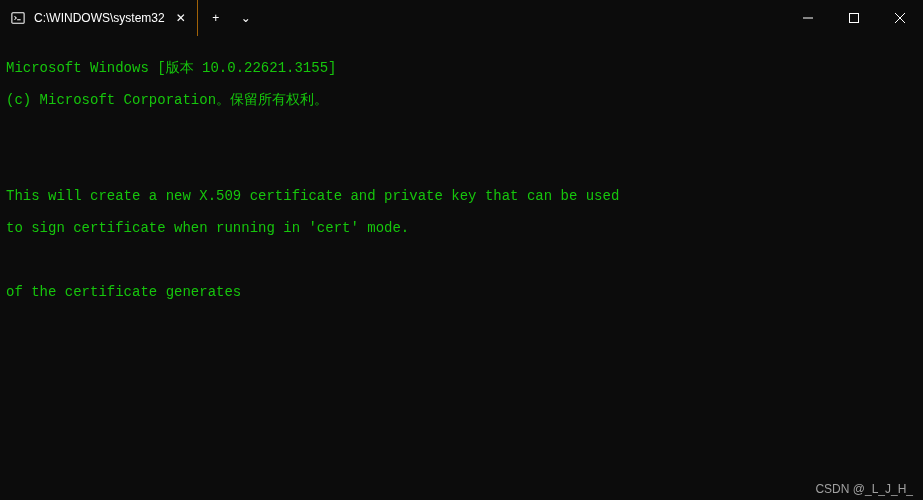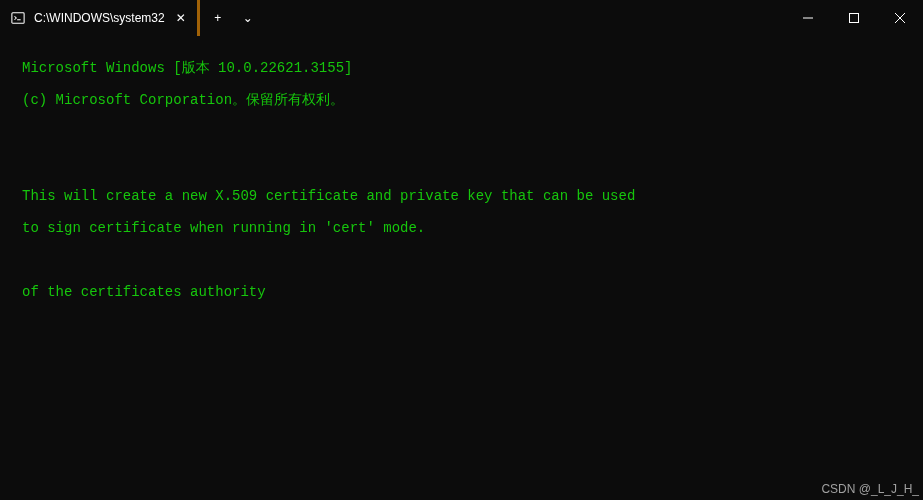--- a/index.html
+++ b/index.html
@@ -20,21 +20,21 @@
     align-items: stretch;
     color: #ffffff;
     font-family: "Segoe UI", -apple-system, sans-serif;
     font-size: 12px;
   }
   .tab {
     display: flex;
     align-items: center;
     padding: 0 8px 0 10px;
     background: #0c0c0c;
-    border-right: 3px solid #a16207;
+    border-right: 1px solid #a16207;
     max-width: 200px;
     gap: 8px;
   }
   .tab-icon {
     width: 16px;
     height: 16px;
     display: flex;
     align-items: center;
     justify-content: center;
   }
@@ -74,25 +74,25 @@
     align-items: center;
     justify-content: center;
     color: #ffffff;
   }
   .terminal {
     padding: 8px 6px;
     line-height: 16px;
     white-space: pre;
     font-family: Consolas, 'Courier New', monospace;
   }
-  .line { min-height: 16px; margin-left: 16px; }
+  .line { min-height: 16px; }
   .green { color: #16c60c; }
   .watermark {
     position: absolute;
-    right: 4px;
+    right: 10px;
     bottom: 4px;
     font-family: "Segoe UI", sans-serif;
     font-size: 12px;
     color: #bababa;
     opacity: 0.85;
     text-align: center;
   }
 </style>
 </head>
 <body>
@@ -135,21 +135,21 @@
 </div>
 
 <div class="terminal">
 <div class="line green">Microsoft Windows [版本 10.0.22621.3155]</div>
 <div class="line green">(c) Microsoft Corporation。保留所有权利。</div>
 <div class="line"></div>
 <div class="line"></div>
 <div class="line green">This will create a new X.509 certificate and private key that can be used</div>
 <div class="line green">to sign certificate when running in 'cert' mode.</div>
 <div class="line"></div>
-<div class="line green">of the certificates authority</div>
+<div class="line green">of the certificate generates</div>
 <div class="line"></div>
 
 
 
 
 
 
 
 
 

